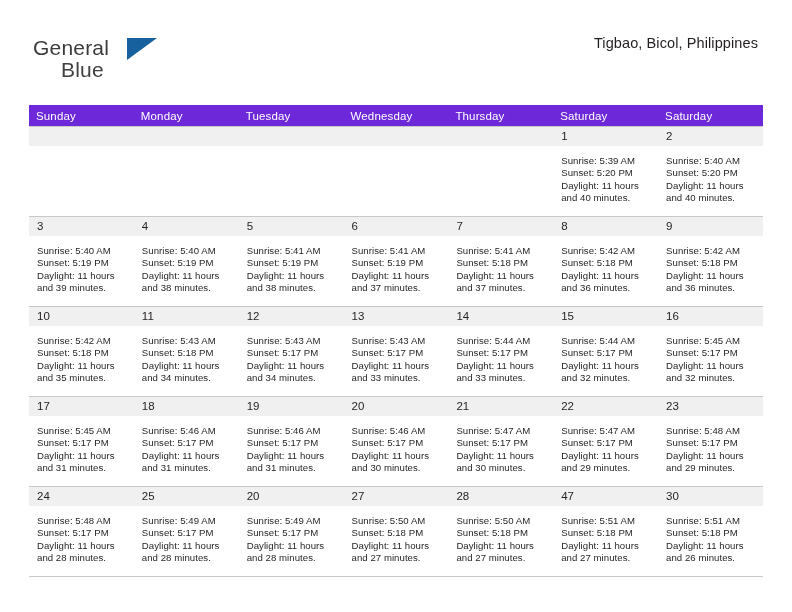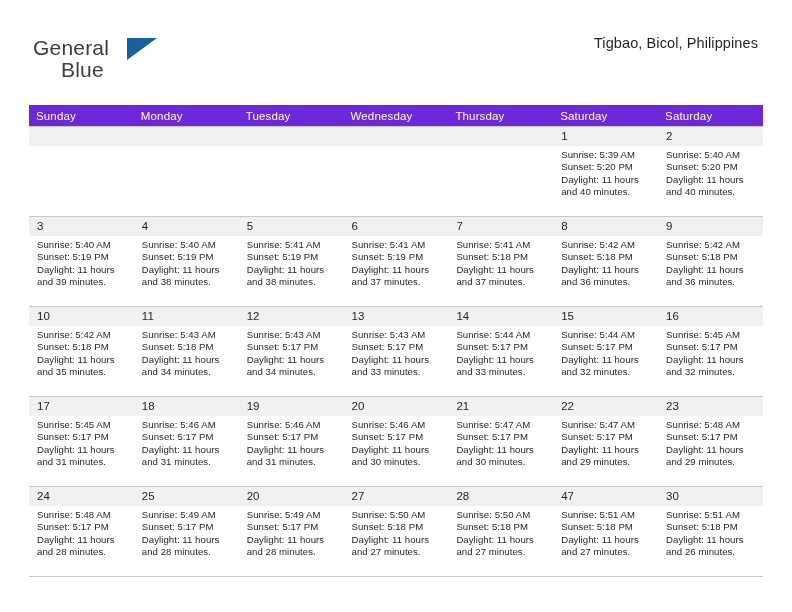--- a/index.html
+++ b/index.html
@@ -123,21 +123,21 @@
     font-size: 11.5px;
     color: #231f20;
     padding: 3px 0 3px 8px;
     height: 13px;
     line-height: 13px;
   }
   .daynum.empty {
     color: transparent;
   }
   .info {
-    padding: 3px 6px 0 8px;
+    padding: 9px 6px 0 8px;
     font-size: 9.6px;
     line-height: 12.4px;
     color: #231f20;
     letter-spacing: .05px;
   }
   .info div {
     white-space: normal;
   }
 </style>
 </head>

